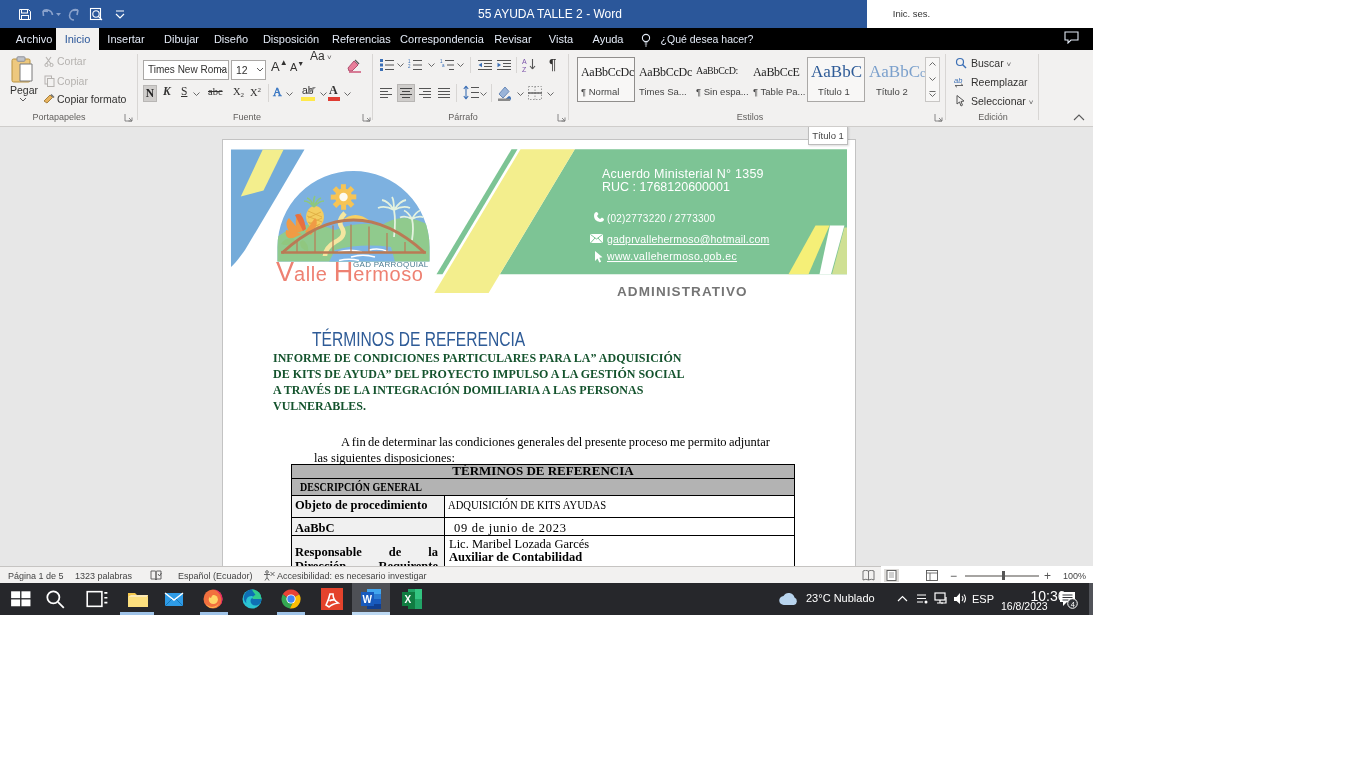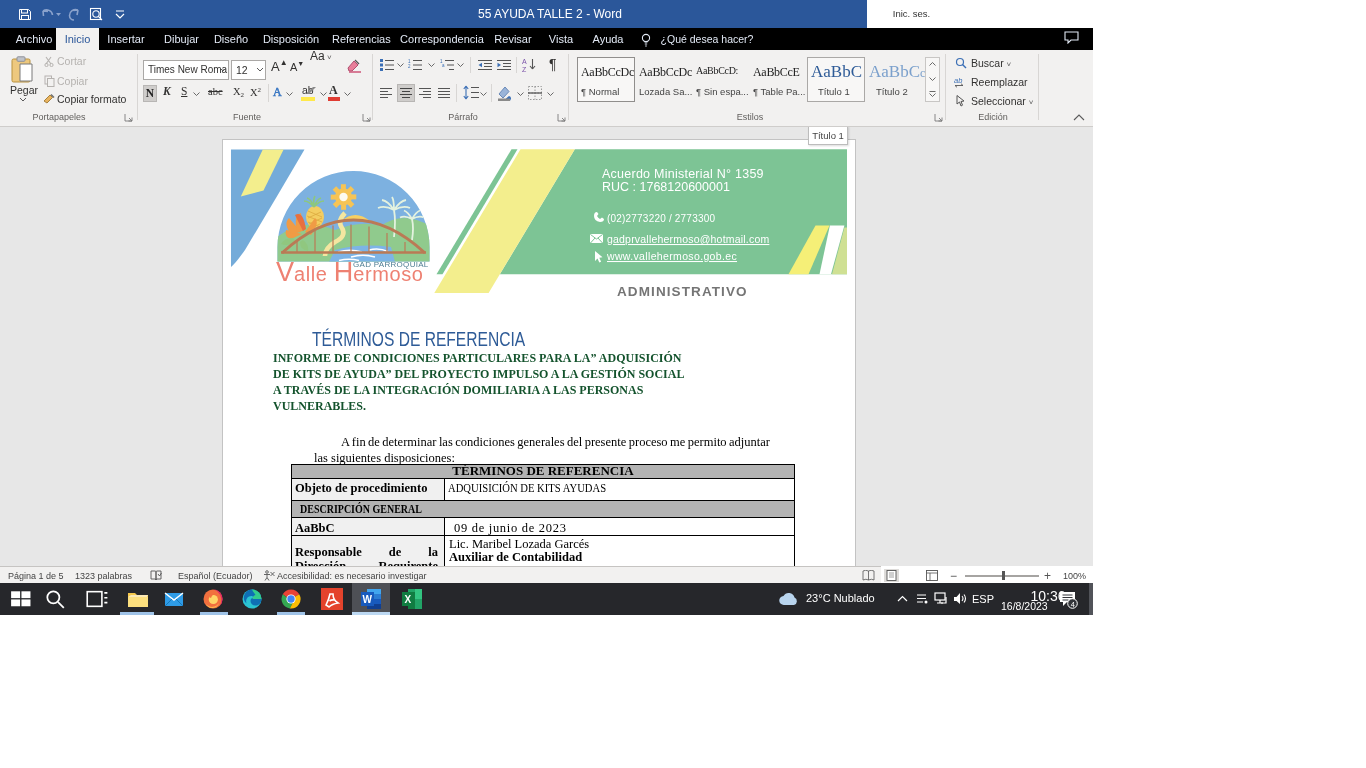--- a/index.html
+++ b/index.html
@@ -258,21 +258,21 @@
     <div class="glabel" style="left:413px;">Párrafo</div>
     <svg class="launch" style="left:557px;top:113px" width="10" height="10" viewBox="0 0 10 10">
         <path d="M1 1 v7 h7 M5 5 l3 3 M8 4.5 v3.5 h-3.5" stroke="#7a7a7a" fill="none" stroke-width="0.9"></path>
       </svg>
     <div class="gsep" style="left:568px;"></div>
 
     <div class="abs" style="left:577px;top:57px;width:58px;height:45px;background:#f8f7f6;border:1px solid #908e8c;"></div>
     <div class="abs" style="left:581px;top:65px;font-family:'Liberation Serif',serif;font-size:12px;letter-spacing:-0.3px;color:#222;">AaBbCcDc</div>
     <div class="abs" style="left:581px;top:86px;font-size:9.5px;color:#444;">¶ Normal</div>
     <div class="abs" style="left:639px;top:65px;font-family:'Liberation Serif',serif;font-size:12px;letter-spacing:-0.3px;color:#222;">AaBbCcDc</div>
-    <div class="abs" style="left:639px;top:86px;font-size:9.5px;color:#444;">Lozada Sa...</div>
+    <div class="abs" style="left:639px;top:86px;font-size:9.5px;color:#444;">Times Sa...</div>
     <div class="abs" style="left:696px;top:65px;font-family:'Liberation Serif',serif;font-size:10px;letter-spacing:-0.3px;color:#222;">AaBbCcD:</div>
     <div class="abs" style="left:696px;top:86px;font-size:9.5px;color:#444;">¶ Sin espa...</div>
     <div class="abs" style="left:753px;top:65px;font-family:'Liberation Serif',serif;font-size:12px;letter-spacing:-0.3px;color:#222;">AaBbCcE</div>
     <div class="abs" style="left:753px;top:86px;font-size:9.5px;color:#444;">¶ Table Pa...</div>
     <div class="abs" style="left:807px;top:57px;width:58px;height:45px;background:#f8f7f6;border:1px solid #aaa8a6;"></div>
     <div class="abs" style="left:811px;top:62px;font-family:'Liberation Serif',serif;font-size:17px;color:#2e5b97;">AaBbC</div>
     <div class="abs" style="left:818px;top:86px;font-size:9.5px;color:#444;">Título 1</div>
     <div class="abs" style="left:869px;top:62px;font-family:'Liberation Serif',serif;font-size:17px;color:#7ba0cc;">AaBbC<span style="font-size:12px;">c</span></div>
     <div class="abs" style="left:876px;top:86px;font-size:9.5px;color:#444;">Título 2</div>
 
@@ -434,26 +434,26 @@
       <table style="position:absolute;left:68px;top:324px;width:504px;border-collapse:collapse;table-layout:fixed;font-family:'Liberation Serif',serif;font-size:12.5px;color:#000;" cellspacing="0">
         <colgroup>
             <col style="width:153px">
             <col>
           </colgroup>
         <tbody>
             <tr>
               <td colspan="2" style="border:1px solid #000;background:#b3b3b3;text-align:center;font-weight:bold;height:12.5px;line-height:12.5px;padding:0;font-size:13px;">TÉRMINOS DE REFERENCIA</td>
             </tr>
         <tr>
+              <td colspan="2" style="border:1px solid #000;background:#b3b3b3;font-weight:bold;height:16.5px;line-height:16px;padding:0 0 0 8px;"><span style="display:inline-block;transform:scaleX(0.8);transform-origin:0 50%;white-space:nowrap;">DESCRIPCIÓN GENERAL</span></td>
+            </tr>
+        <tr>
           <td style="border:1px solid #000;background:#f0f0f0;font-weight:bold;height:22px;line-height:14px;padding:2px 0 0 3px;vertical-align:top;">Objeto de procedimiento</td>
           <td style="border:1px solid #000;line-height:14px;padding:2px 0 0 3px;vertical-align:top;"><span style="display:inline-block;transform:scaleX(0.85);transform-origin:0 50%;white-space:nowrap;">ADQUISICIÓN DE KITS AYUDAS</span></td>
         </tr>
-        <tr>
-              <td colspan="2" style="border:1px solid #000;background:#b3b3b3;font-weight:bold;height:16.5px;line-height:16px;padding:0 0 0 8px;"><span style="display:inline-block;transform:scaleX(0.8);transform-origin:0 50%;white-space:nowrap;">DESCRIPCIÓN GENERAL</span></td>
-            </tr>
         <tr>
           <td style="border:1px solid #000;background:#f0f0f0;font-weight:bold;height:17px;line-height:14px;padding:3px 0 0 3px;vertical-align:middle;">AaBbC</td>
           <td style="border:1px solid #000;line-height:14px;padding:3px 0 0 9px;vertical-align:middle;letter-spacing:0.7px;">09 de junio de 2023</td>
         </tr>
         <tr>
           <td style="border:1px solid #000;background:#f0f0f0;font-weight:bold;height:34px;line-height:14.5px;padding:9px 6px 0 3px;vertical-align:top;"><span style="display:inline-block;width:100%;text-align:justify;text-align-last:justify;">Responsable de la</span><span style="display:inline-block;width:100%;text-align:justify;text-align-last:justify;">Dirección Requirente</span></td>
           <td style="border:1px solid #000;line-height:13.5px;padding:2px 0 0 4px;vertical-align:top;">Lic. Maribel Lozada Garcés<br><b>Auxiliar de Contabilidad</b></td>
         </tr>
       </tbody>
         </table>

